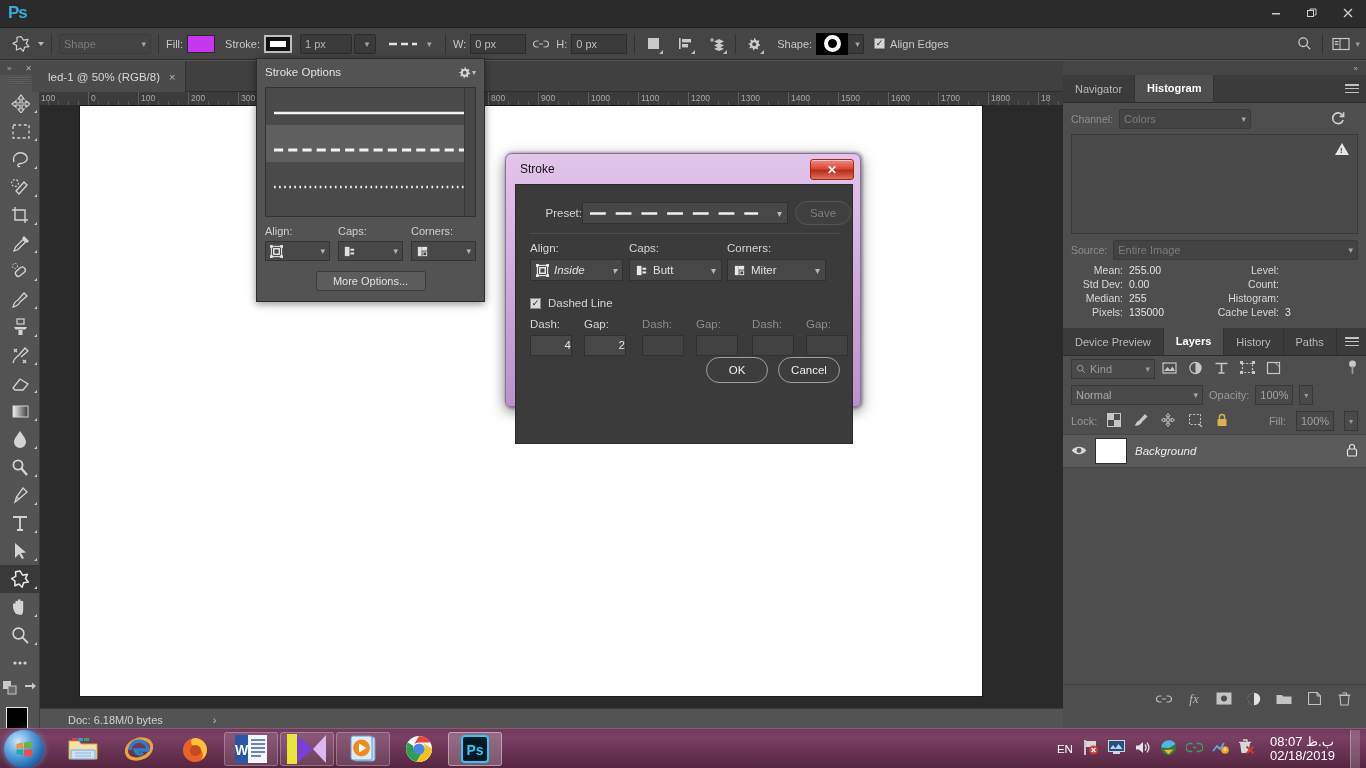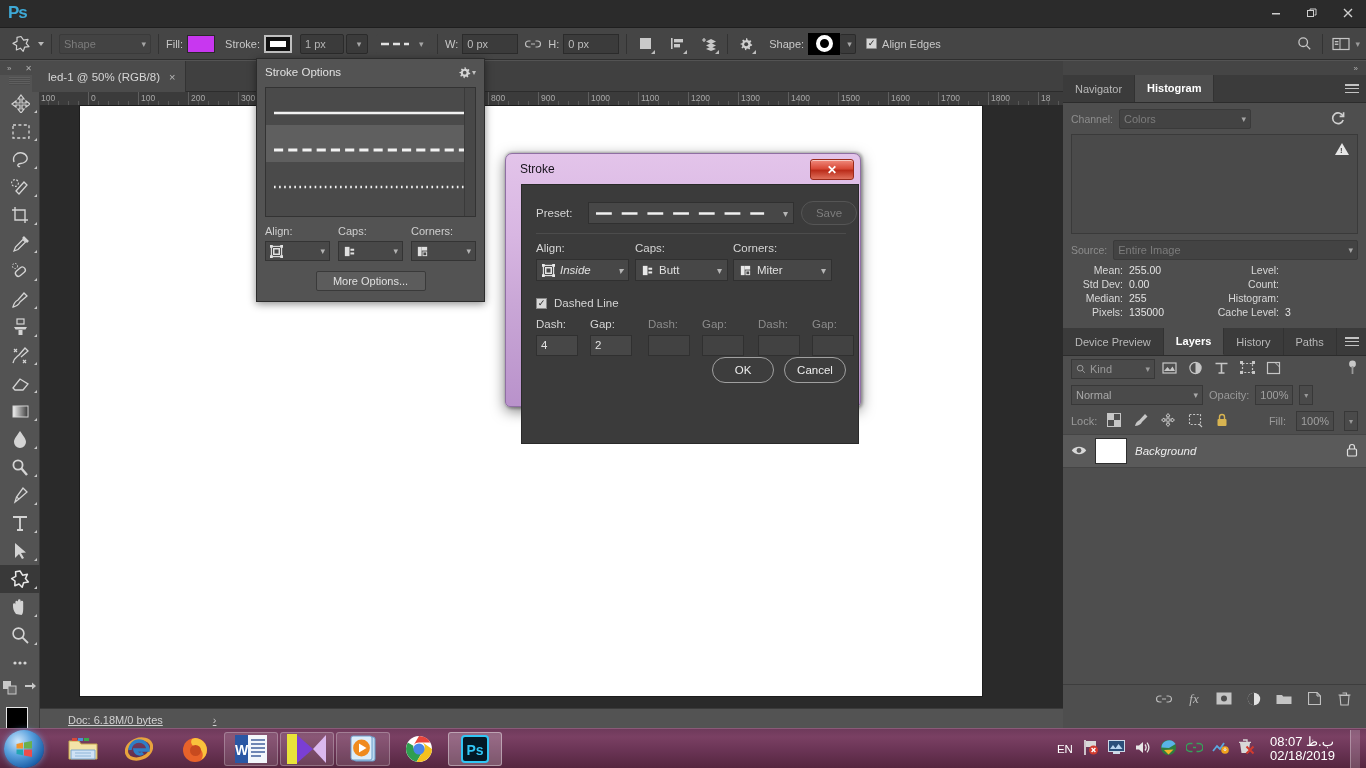--- a/index.html
+++ b/index.html
@@ -85,21 +85,21 @@
   
   .ruler-h { position:absolute; left:40px; top:92px; width:1023px; height:14px;
              background:#3b3b3b; border-bottom:1px solid #2a2a2a; overflow:hidden; }
   .rtick { position:absolute; top:0; width:1px; height:14px; background:#5e5e5e; }
   .rtick.minor { top:9px; height:5px; background:#575757; }
   .rlab { position:absolute; top:1px; font-size:8.5px; color:#a8a8a8; padding-left:2px; white-space:nowrap; }
   .workarea { position:absolute; left:40px; top:106px; width:1023px; height:602px; background:#2a2a2a; }
   .canvas { position:absolute; left:40px; top:0px; width:902px; height:590px; background:#fff;
             box-shadow:0 0 0 1px #1c1c1c; }
   .statusbar { position:absolute; left:40px; top:708px; width:1023px; height:22px;
-               background:#535353; border-top:1px solid #3a3a3a; display:flex; align-items:center;text-decoration:underline; }
+               background:#535353; border-top:1px solid #3a3a3a; display:flex; align-items:center; }
   .status-grip { width:18px; height:22px; }
   .status-text { color:#d2d2d2; font-size:11px; padding-left:10px; }
   .status-arrow { color:#c0c0c0; font-size:11px; padding-left:50px; }
 
   
   .stroke-opts { position:absolute; left:256px; top:58px; width:229px; height:244px;
     background:#535353; border:1px solid #2c2c2c; box-shadow:0 2px 8px rgba(0,0,0,.45); }
   .so-head { height:26px; display:flex; align-items:center; justify-content:space-between;
              padding:0 8px; color:#e0e0e0; font-size:11.5px; }
   .so-list { margin:2px 8px 0; height:130px; background:#4a4a4a; border:1px solid #333; position:relative; }
@@ -122,22 +122,22 @@
       background:rgba(0,0,0,.25); border-radius:7px; filter:blur(1px); }
   .dialog { position:absolute; left:505px; top:153px; width:356px; height:254px;
       background:linear-gradient(180deg,#e3c4ea 0%,#d8b6e2 32%,#c9a6d6 60%,#b992cb 100%);
       border:1px solid #8f6fa3; border-radius:7px 7px 5px 5px;
       box-shadow:0 4px 14px rgba(0,0,0,.5); padding:4px; }
   .dlg-title { position:absolute; left:14px; top:8px; color:#15121a; font-size:12px; }
   .dlg-close { position:absolute; right:6px; top:5px; width:44px; height:21px; border-radius:3px;
       background:linear-gradient(180deg,#f08b7e 0%,#d94a38 45%,#bb2d1b 55%,#e0705c 100%);
       border:1px solid #9a2a1a; display:flex; align-items:center; justify-content:center;
       color:#fff; font-size:12px; font-weight:bold; box-shadow:inset 0 1px 0 rgba(255,255,255,.55); }
-  .dlg-body { position:absolute; left:15px; top:30px; width:338px; height:260px;
-      background:#3b3b3b; border:1px solid #2a2a2a; }
+  .dlg-body { position:absolute; left:9px; top:30px; width:338px; height:260px;
+      background:#3b3b3b; border:1px solid #2a2a2a;text-align:right; }
   .d-row { position:absolute; display:flex; align-items:center; }
   .d-lab { color:#d5d5d5; font-size:11.5px; }
   .d-lab.dim { color:#8c8c8c; }
   .d-combo { height:22px; background:#474747; border:1px solid #303030; display:flex;
              align-items:center; padding:0 5px; color:#e0e0e0; font-size:11.5px; gap:5px; }
   .d-combo .cc { margin-left:auto; color:#b6b6b6; font-size:10px; }
   .d-btn { height:24px; padding:0 6px; border:1px solid #555; border-radius:12px; background:#3f3f3f;
            color:#7e7e7e; font-size:11.5px; display:flex; align-items:center; justify-content:center; }
   .d-btn.on { color:#ededed; border-color:#a0a0a0; background:#3d3d3d; }
   .d-sep { position:absolute; left:14px; top:48px; width:310px; height:1px; background:#4c4c4c; }
@@ -250,21 +250,21 @@
       <span class="cv">Shape</span>
       <span class="cc">▾</span>
     </div>
     <div class="ob-sep"></div>
     <span class="ob-label">Fill:</span>
     <div class="swatch" id="fill-swatch" style="background: rgb(200, 55, 240);"></div>
     <span class="ob-label" style="margin-left:10px">Stroke:</span>
     <div class="strokebox">
         <i></i>
       </div>
-    <div class="combo" style="width:44px;margin-left:8px">
+    <div class="combo" style="width:52px;margin-left:8px">
       <span class="cv">1 px</span>
     </div>
     <div class="combo" style="width:22px;margin-left:2px;justify-content:center">
       <span class="cc">▾</span>
     </div>
     <div class="combo" style="width:54px;margin-left:8px;background:#454545;border-color:#454545">
       <svg width="34" height="4" viewBox="0 0 34 4">
         <path d="M0 2 H8 M12 2 H19 M23 2 H28" stroke="#e2e2e2" stroke-width="2.4"></path>
       </svg>
       <span class="cc">▾</span>

